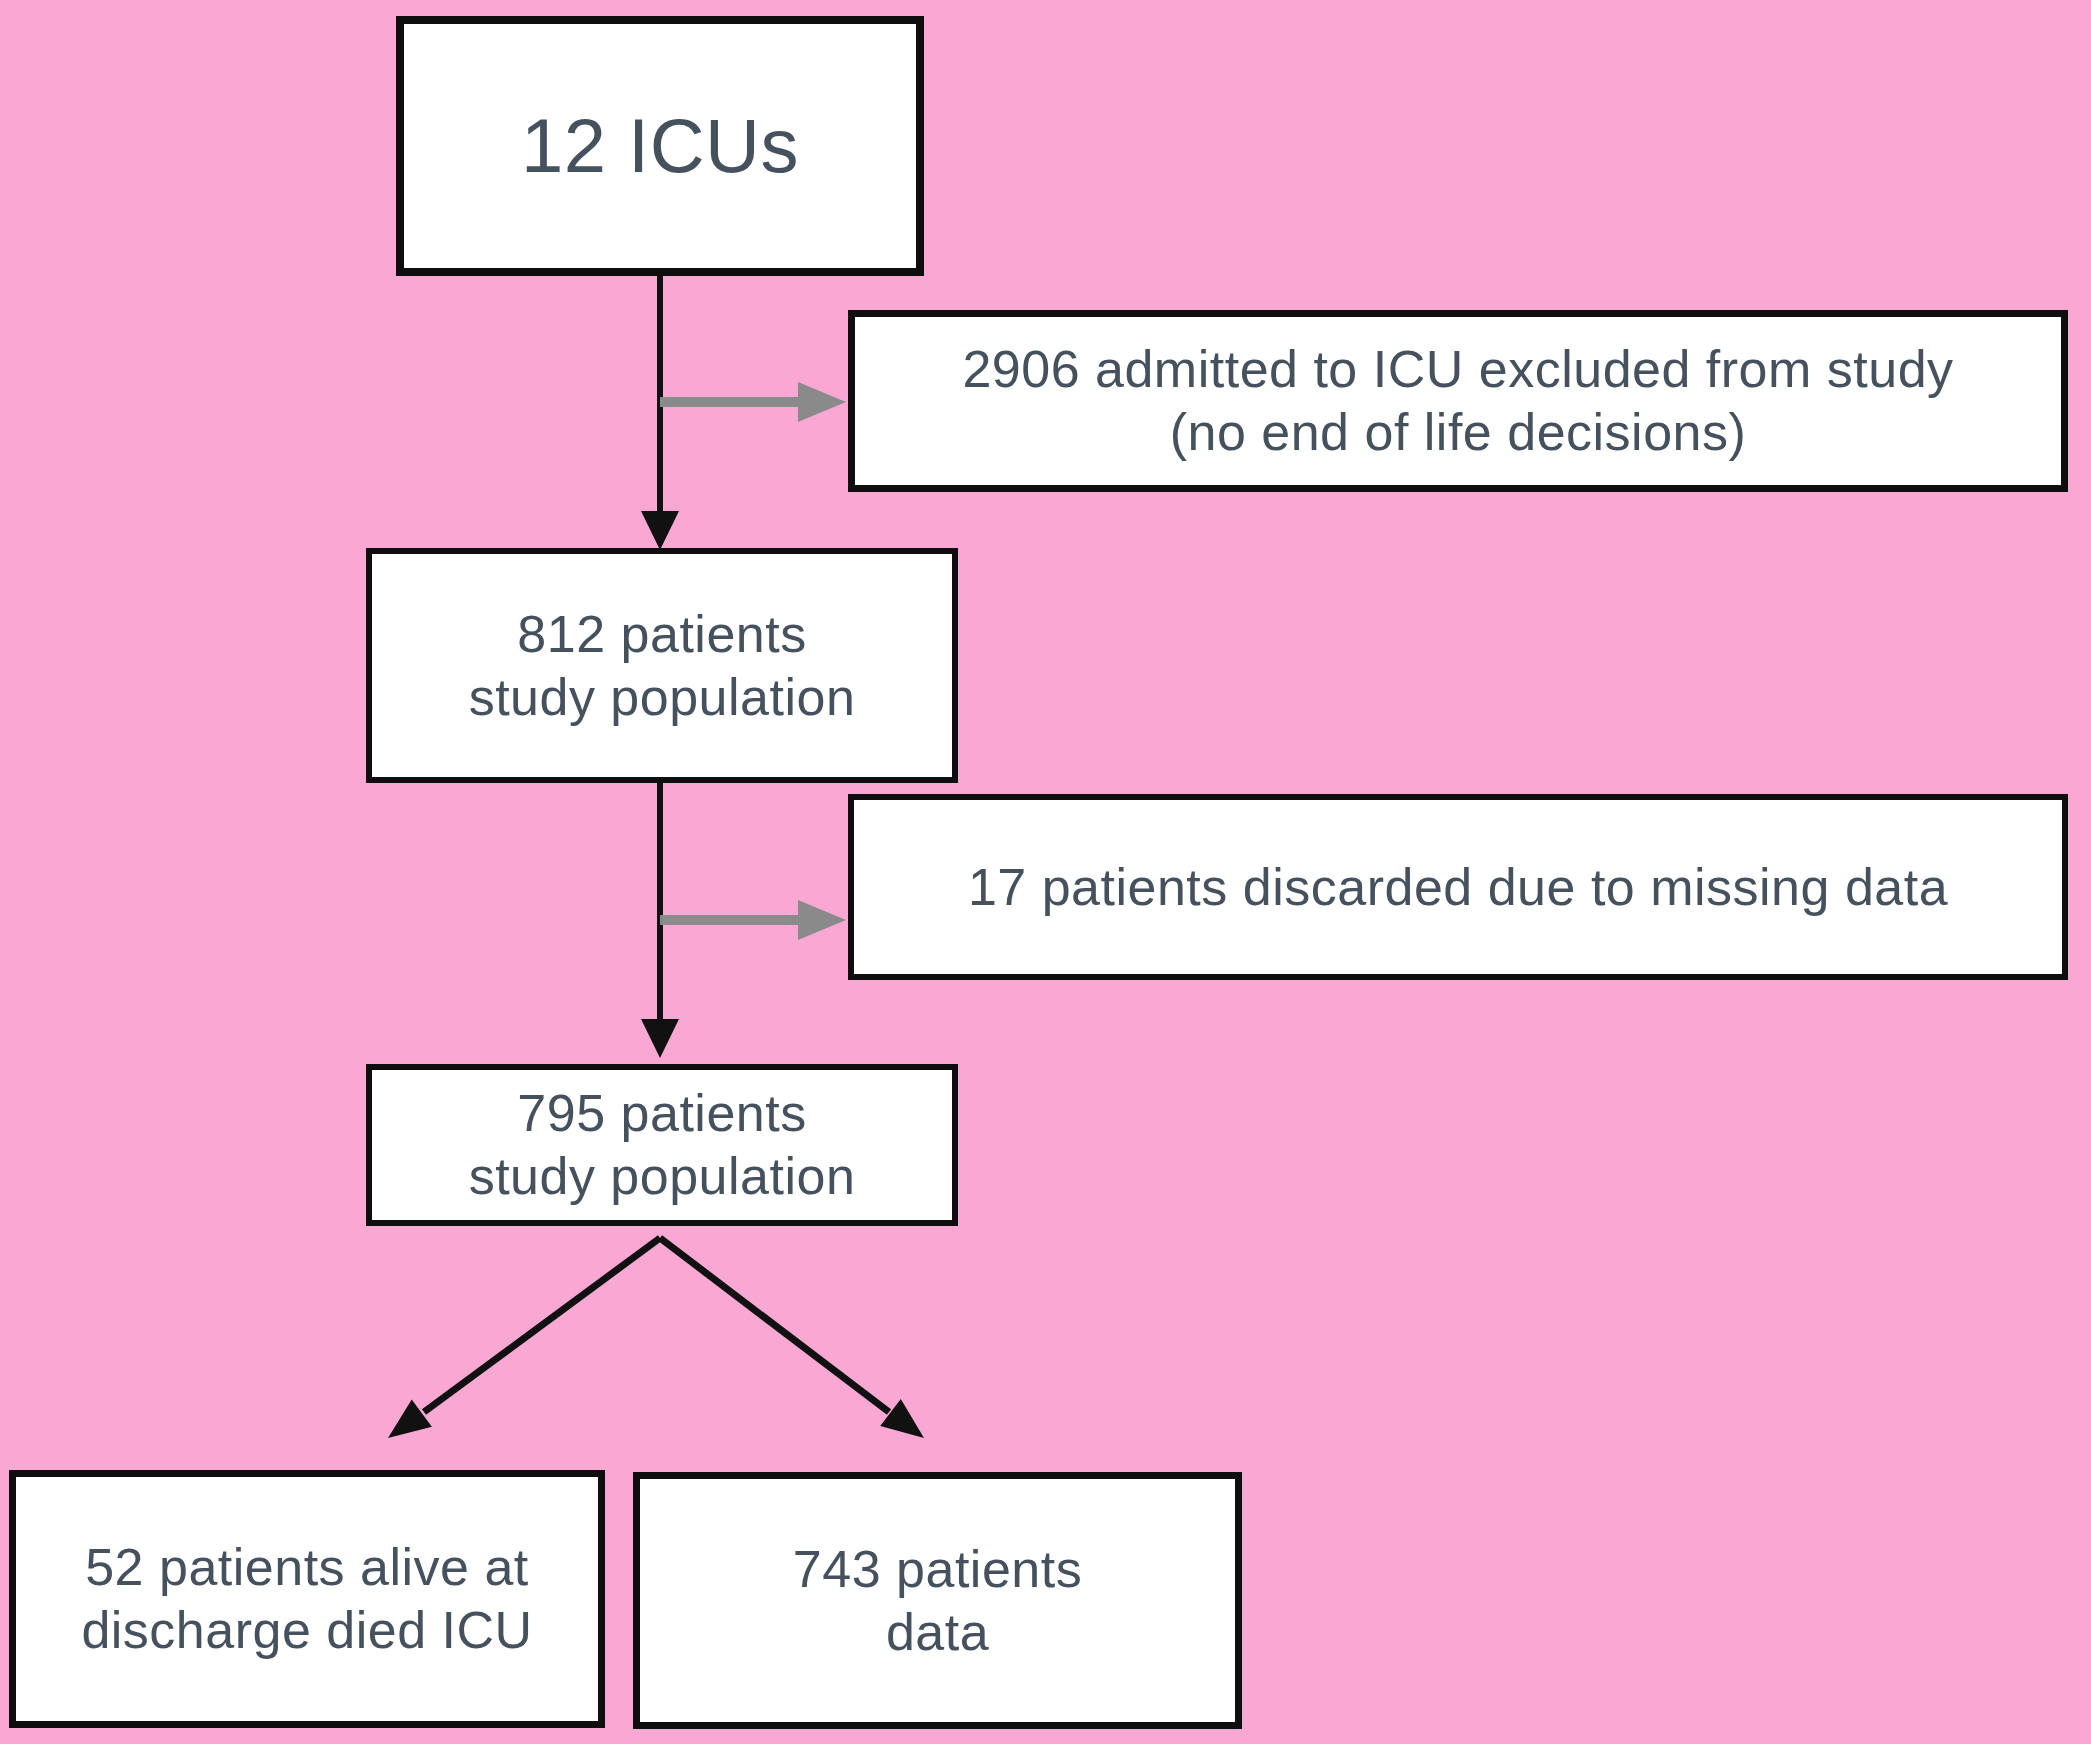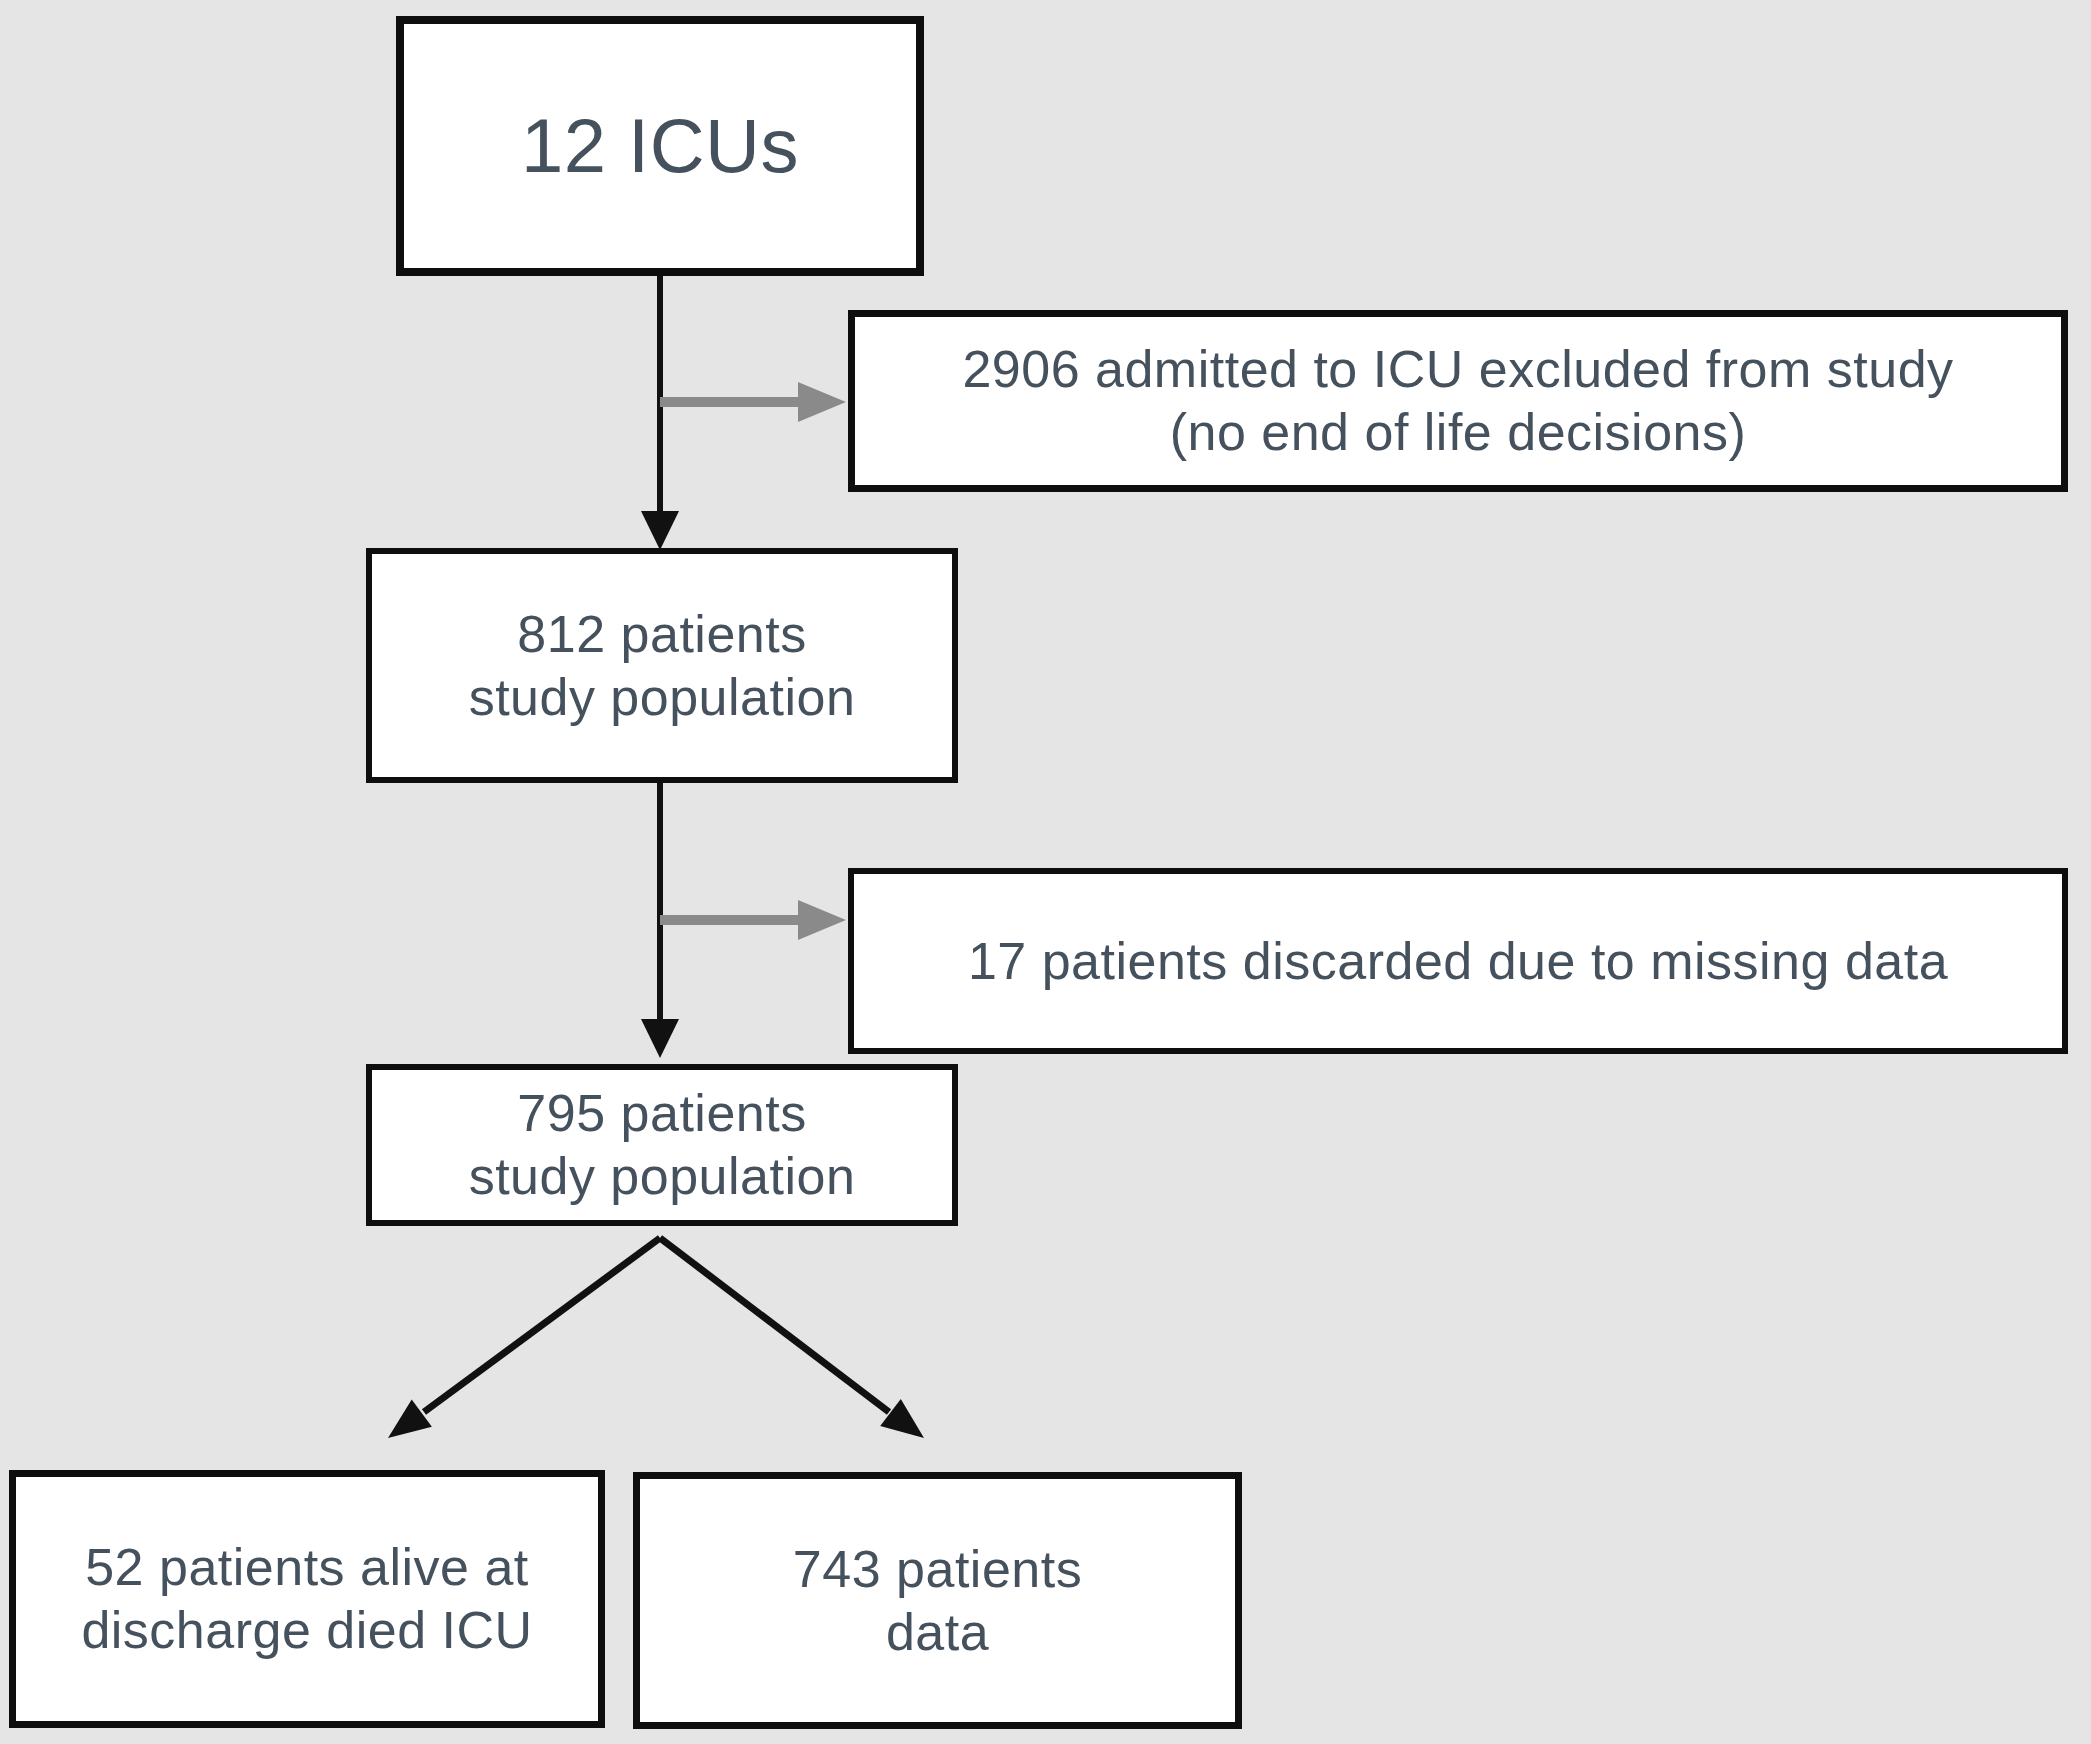--- a/index.html
+++ b/index.html
@@ -4,21 +4,21 @@
 <style>
   html, body {
     margin: 0;
     padding: 0;
     background: #ffffff;
   }
   #canvas {
     position: relative;
     width: 2091px;
     height: 1744px;
-    background: #e5e5e5;
+    background: #f9a8d4;
     font-family: "Liberation Sans", sans-serif;
     overflow: hidden;
   }
   .node {
     position: absolute;
     background: #ffffff;
     border: 6px solid #0e0e0e;
     box-sizing: border-box;
     display: flex;
     flex-direction: column;
@@ -39,21 +39,21 @@
     line-height: 84px;
   }
   #node-excluded {
     left: 848px; top: 310px; width: 1220px; height: 182px;
     border-width: 7px;
   }
   #node-pop812 {
     left: 366px; top: 548px; width: 592px; height: 235px;
   }
   #node-discarded {
-    left: 848px; top: 868px; width: 1220px; height: 186px; justify-content: center;
+    left: 848px; top: 794px; width: 1220px; height: 186px; justify-content: center;
   }
   #node-pop795 {
     left: 366px; top: 1064px; width: 592px; height: 162px;
   }
   #node-alive {
     left: 9px; top: 1470px; width: 596px; height: 258px;
     border-width: 7px;
   }
   #node-died {
     left: 633px; top: 1472px; width: 609px; height: 257px;

